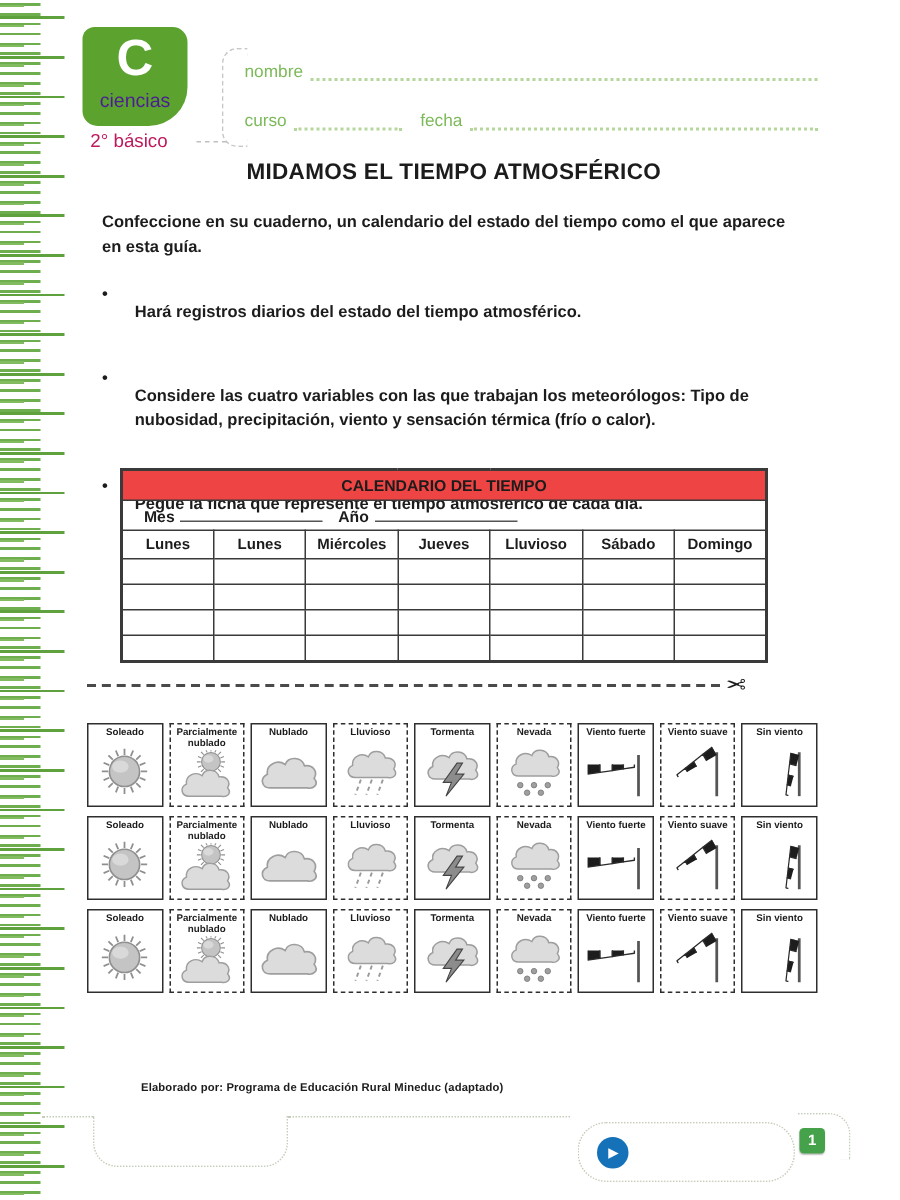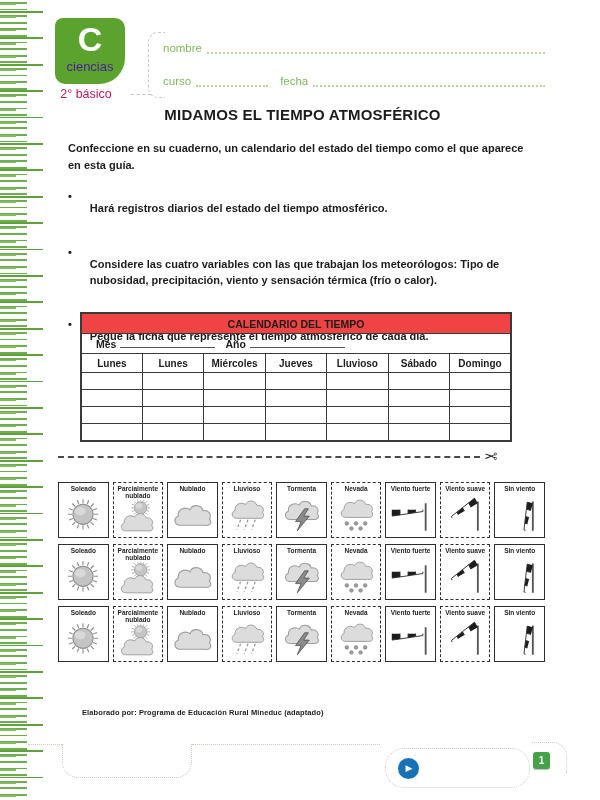--- a/index.html
+++ b/index.html
@@ -63,21 +63,21 @@
 
   
   .cards-wrap{position:absolute;left:58px;top:482px;width:487px;}
   .cards-row{display:grid;grid-template-columns:repeat(9,1fr);gap:4px;margin-bottom:6px;}
   .card{border:1.5px solid #2e2e2e;background:#fff;height:56px;display:flex;flex-direction:column;
     align-items:center;box-sizing:border-box;}
   .card:nth-child(even){border-style:dashed;}
   .card-label{font-size:6.5px;font-weight:bold;line-height:1.15;text-align:center;padding-top:2px;width:100%;}
   .card-icon{width:44px;height:38px;flex:1;}
 
-  .credit{position:absolute;left:78px;top:704px;font-size:7.5px;font-weight:bold;margin:4px;letter-spacing:.1px;}
+  .credit{position:absolute;left:78px;top:704px;font-size:7.5px;font-weight:bold;margin:16px;letter-spacing:.1px;}
 
   
   .dotted{position:absolute;border-color:#c3cdb9;}
   .seg-a{left:28px;top:744px;width:34px;border-top:1.5px dotted #c3cdb9;}
   .tab-a{left:62px;top:744px;width:128px;height:33px;border:1.5px dotted #c3cdb9;border-top:none;
     border-radius:0 0 16px 16px;}
   .seg-b{left:192px;top:744px;width:188px;border-top:1.5px dotted #c3cdb9;}
   .tab-b{left:385px;top:748px;width:143px;height:38px;border:1.5px dotted #c3cdb9;border-radius:19px;}
   .seg-c{left:532px;top:742px;width:34px;height:30px;border-top:1.5px dotted #c3cdb9;
     border-right:1.5px dotted #c3cdb9;border-top-right-radius:14px;}

